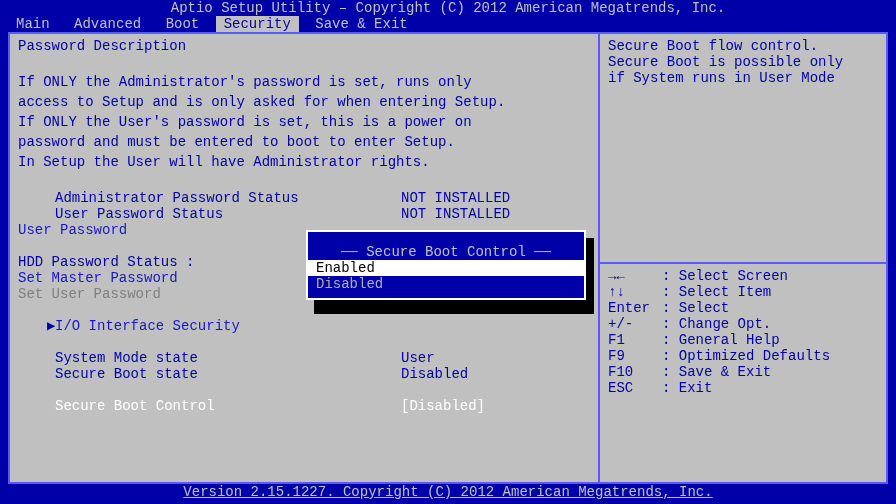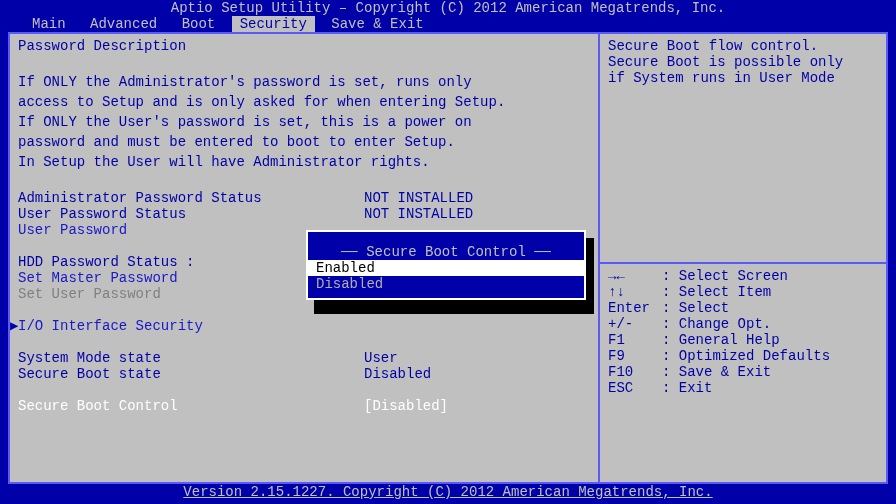--- a/index.html
+++ b/index.html
@@ -3,37 +3,37 @@
 <meta charset="utf-8">
 <style>
   * { margin:0; padding:0; box-sizing:border-box; }
   body {
     width:896px; height:504px;
     background:#0000a8; color:#b0b0b0;
     font-family:"Courier New",monospace; font-size:14px;
     line-height:16px; overflow:hidden;
   }
   .titlebar { height:16px; text-align:center; color:#c0c0c0; }
-  .menubar { height:16px; padding-left:24px; }
+  .menubar { height:16px; padding-left:8px; }
   .menubar span { display:inline-block; padding:0 8px; color:#c0c0c0; }
   .menubar .active { background:#c0c0c0; color:#0000a8; }
   .frame {
     position:relative; margin:0 8px;
     border:2px solid #5a5af8; height:452px;
     background:#c0c0c0; color:#0000a8;
   }
   .vline { position:absolute; left:588px; top:0; bottom:0;
            width:2px; background:#5a5af8; }
   .hline { position:absolute; left:590px; right:0; top:228px;
            height:2px; background:#5a5af8; }
   .left { position:absolute; left:8px; top:4px; width:580px; }
   .right-top { position:absolute; left:598px; top:4px; width:278px; color:#0000a8; }
   .right-bot { position:absolute; left:598px; top:234px; width:278px; color:#0000a8; }
   .desc { color:#0000a8; margin-bottom:4px; }
-  .row { display:flex; }
+  .row { display:flex;margin-left:37px; }
   .lab { width:346px; }
   .val { }
   .blue { color:#1818c8; }
   .gray { color:#808080; }
   .white { color:#ffffff; }
   .arrow { position:absolute; left:-8px; width:8px; color:#0000a8; }
   .modal {
     position:absolute; left:296px; top:196px; width:280px;
     background:#0000a8; color:#b0b0b0; border:2px solid #ffffff;
     padding:0;

